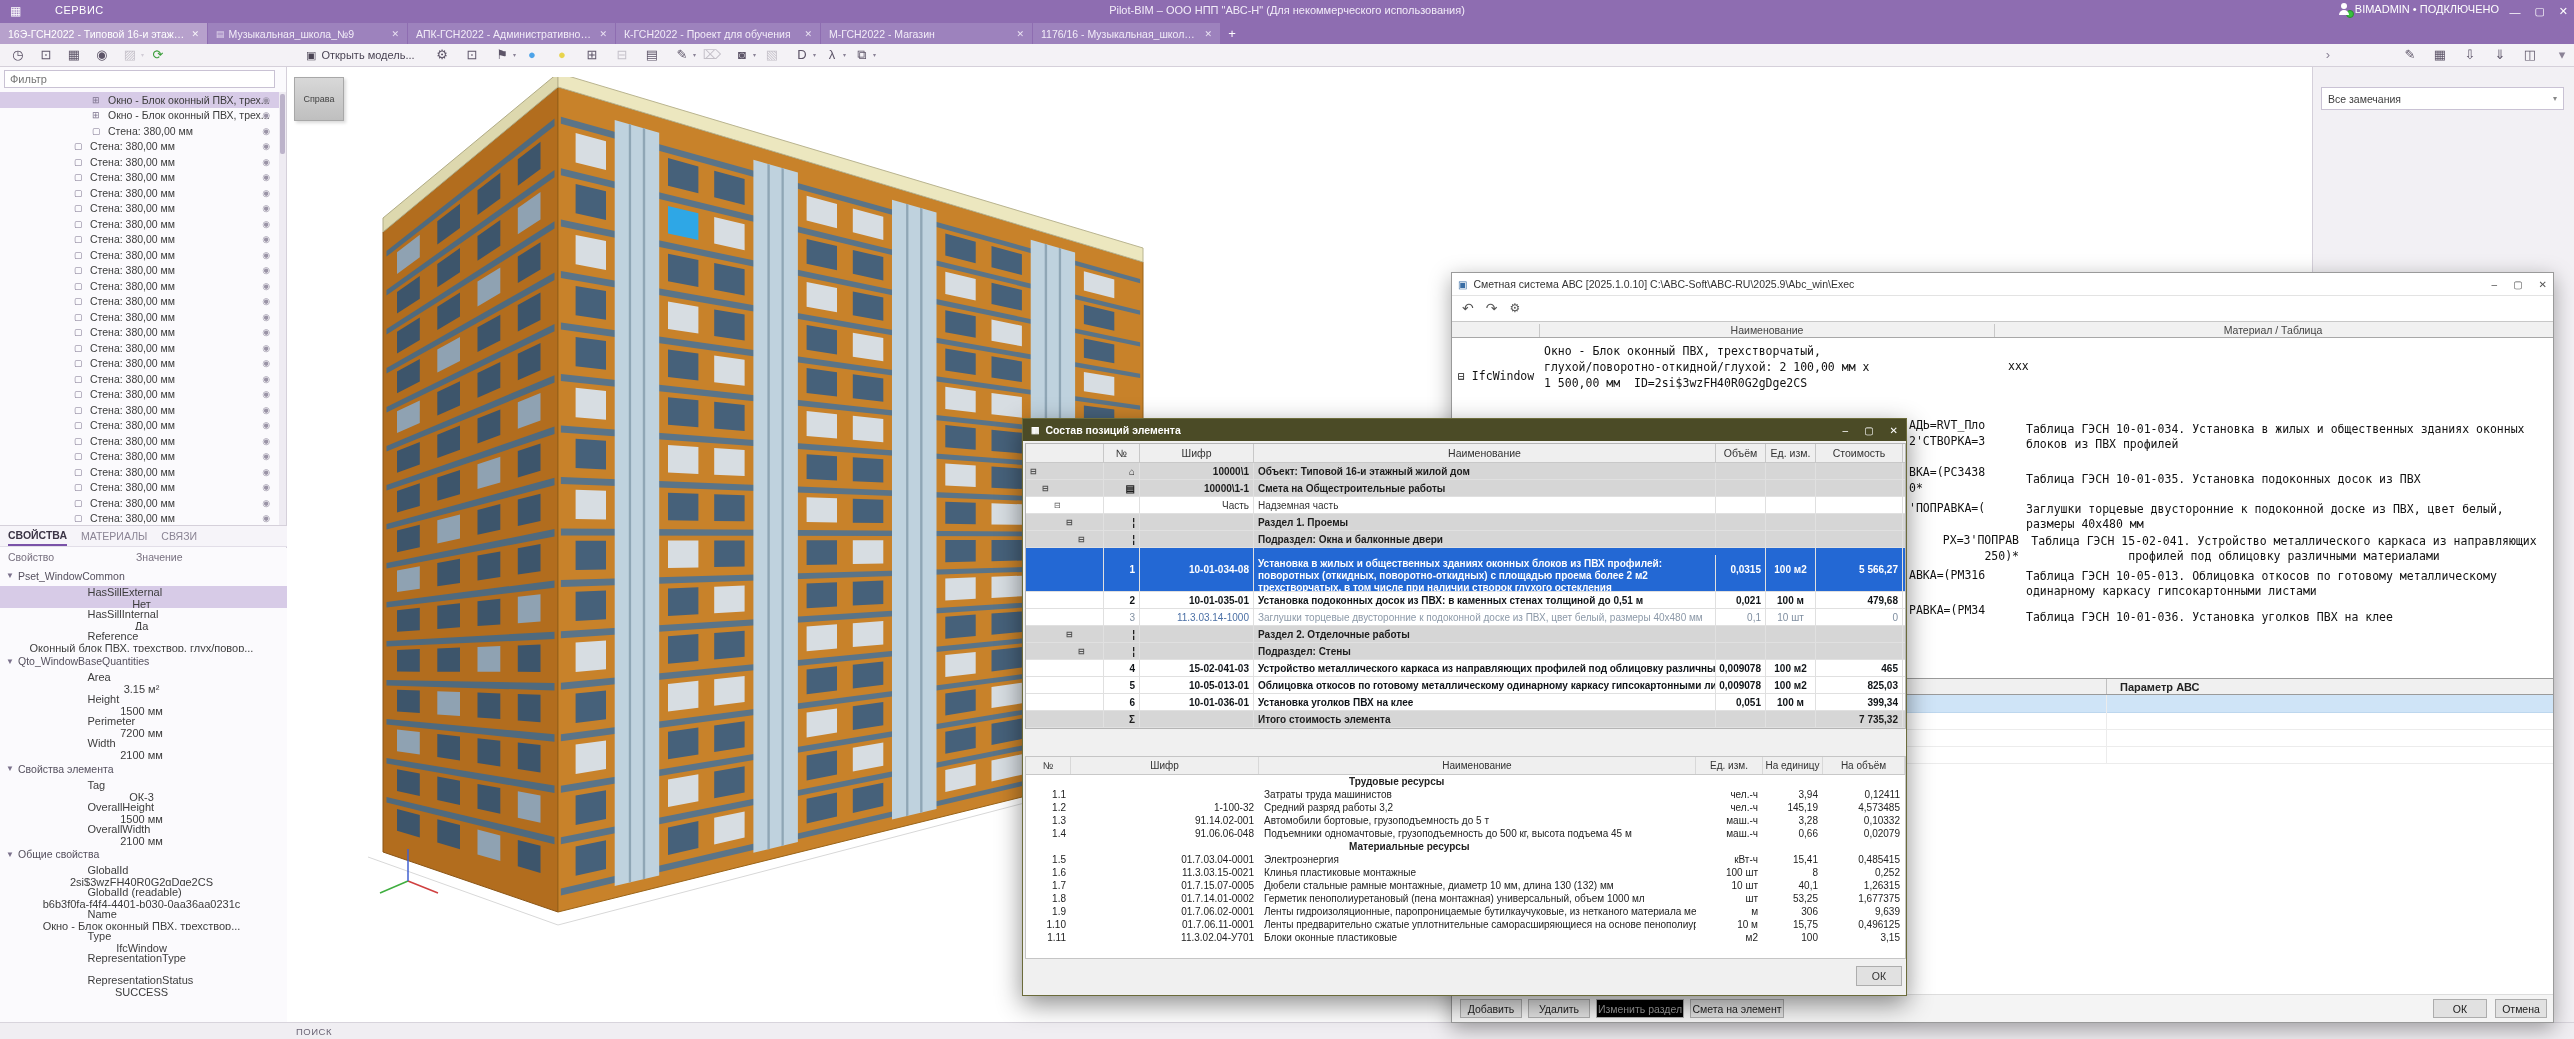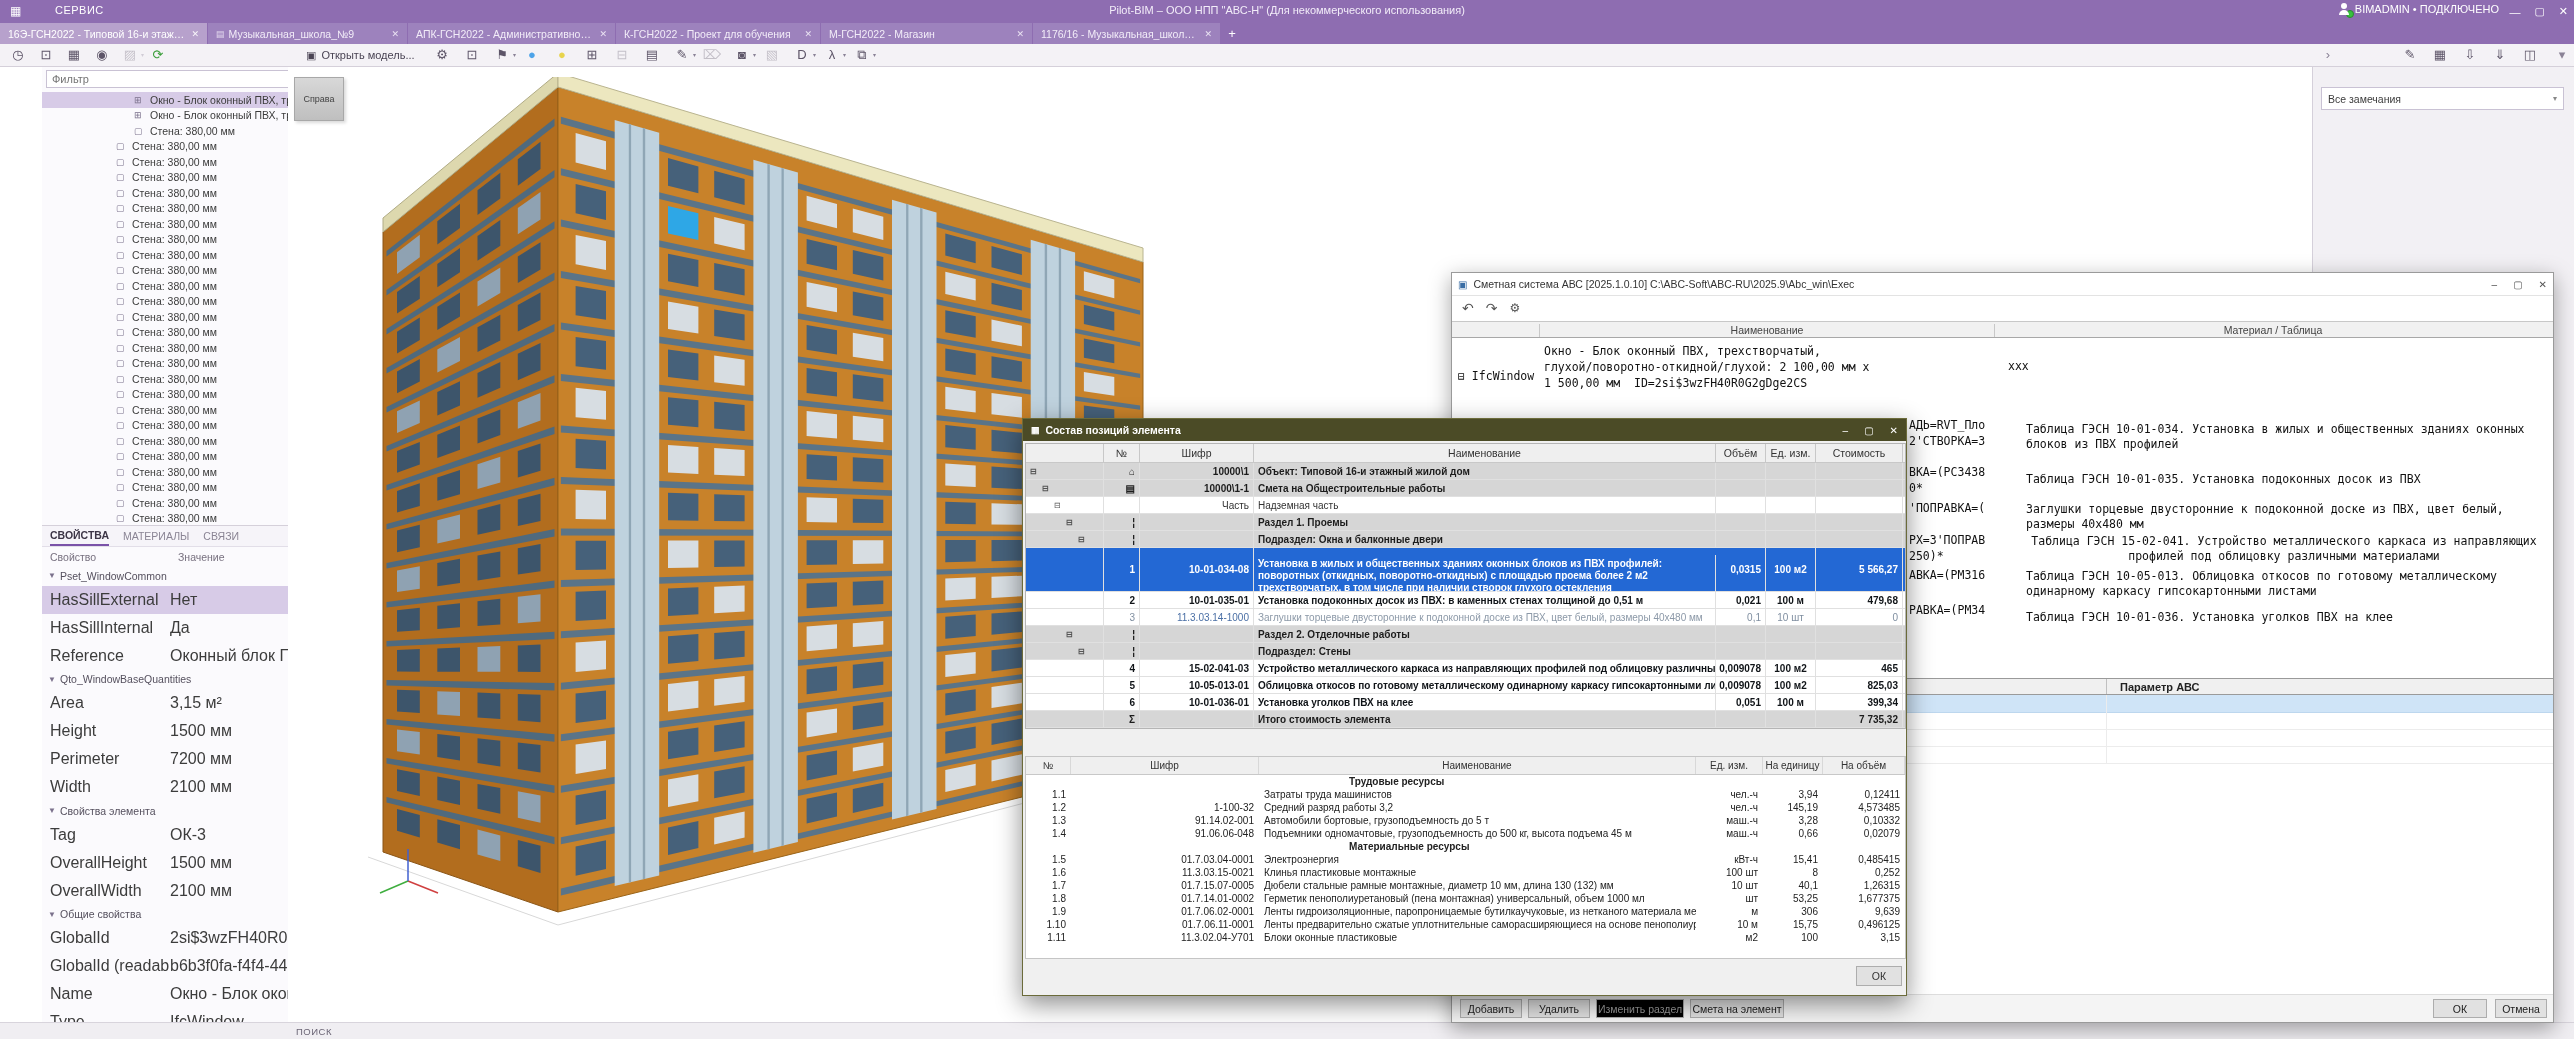--- a/index.html
+++ b/index.html
@@ -26,39 +26,39 @@
   .tab .doc{margin-right:4px;font-size:9px;opacity:.8;}
   .tab-add{width:22px;display:flex;align-items:center;justify-content:center;color:#fff;font-size:13px;}
   
   #toolbar{position:absolute;left:0;top:44px;width:2574px;height:23px;background:#f4f2f6;border-bottom:1px solid #d5d0da;box-sizing:border-box;}
   .ticon{position:absolute;top:2px;width:24px;height:18px;text-align:center;font-size:13px;line-height:18px;color:#5d5568;}
   .ticon.dd::after{content:'▾';font-size:6px;position:absolute;right:-2px;bottom:0;color:#8a8296;}
   .ticon.disabled{opacity:.32;}
   #open-model{position:absolute;left:300px;top:2px;height:18px;padding:0 6px;font-size:11px;color:#4a4454;
               display:flex;align-items:center;gap:5px;}
   
-  #leftpanel{position:absolute;left:0;top:67px;width:287px;height:955px;background:#fbfafd;border-right:1px solid #d5d0da;box-sizing:border-box;margin-left:42px;}
+  #leftpanel{position:absolute;left:0;top:67px;width:287px;height:955px;background:#fbfafd;border-right:1px solid #d5d0da;box-sizing:border-box;}
   #filter-input{position:absolute;left:4px;top:3px;width:271px;height:18px;border:1px solid #c9c2d4;background:#fff;
                 font-family:"Liberation Sans",sans-serif;font-size:11px;padding:0 5px;box-sizing:border-box;color:#333;}
   #tree{position:absolute;left:0;top:25px;width:280px;height:433px;overflow:hidden;}
   .trow{position:relative;height:15.5px;display:flex;align-items:center;font-size:10.5px;color:#3c3c3c;}
   .trow .ico{width:12px;font-size:9px;color:#7b718c;margin-right:4px;}
   .trow .lbl{flex:1;overflow:hidden;white-space:nowrap;}
   .trow .eye{position:absolute;right:10px;font-size:9px;color:#9a93a6;}
   .trow.sel{background:#d7cbe7;}
   #tree-scroll{position:absolute;right:0;top:25px;width:7px;height:433px;background:#eeebf2;}
   #tree-thumb{position:absolute;right:1px;top:2px;width:5px;height:60px;background:#bcb3ca;border-radius:2px;}
   #prop-tabs{position:absolute;left:0;top:458px;width:287px;height:22px;border-top:1px solid #d5d0da;border-bottom:1px solid #e2dee8;
              display:flex;gap:14px;padding-left:8px;align-items:center;background:#f6f4f9;box-sizing:border-box;}
   .ptab{font-size:10.5px;color:#8a8494;padding:3px 0;}
   .ptab.active{color:#3c3546;border-bottom:2px solid #7a52a8;font-weight:bold;}
   #props{position:absolute;left:0;top:481px;width:287px;bottom:0;overflow:hidden;background:#fbfafd;}
   .phead{display:flex;height:18px;align-items:center;font-size:10.5px;color:#77707f;}
   .phead span:first-child{width:128px;padding-left:8px;}
-  .prow{display:flex;height:28px;align-items:center;font-size:16px;color:#3c3c3c;}
+  .prow{display:flex;height:22px;align-items:center;font-size:11px;color:#3c3c3c;flex-direction:column;}
   .prow .k{width:120px;padding-left:8px;overflow:hidden;white-space:nowrap;}
   .prow .v{flex:1;overflow:hidden;white-space:nowrap;padding-right:4px;}
   .prow.sel{background:#d7cbe7;}
   .pgroup{display:flex;height:19.5px;align-items:center;font-size:10.5px;color:#55505e;}
   .pgroup .car{width:12px;padding-left:6px;font-size:8px;color:#7b718c;}
   
   #statusbar{position:absolute;left:0;top:1022px;width:2574px;height:29px;background:#f0eef2;border-top:1px solid #d8d4dc;box-sizing:border-box;text-align:center;}
   #search-lbl{position:absolute;left:296px;top:3px;font-size:9.5px;color:#6b6575;letter-spacing:.5px;}
   
   #viewport{position:absolute;left:288px;top:67px;width:2286px;height:955px;background:#fff;overflow:hidden;}
@@ -742,21 +742,21 @@
       <span id="abc-smeta">⊟ <span>Сметные свойства:</span></span>
       <div id="abc-rows">
           <div class="abc-frag" style="top: 78px; white-space: pre;">АДЬ=RVT_Пло
 2'СТВОРКА=3</div>
           <div class="abc-desc" style="top: 83px;">Таблица ГЭСН 10-01-034. Установка в жилых и общественных зданиях оконных блоков из ПВХ профилей</div>
           <div class="abc-frag" style="top: 125px; white-space: pre;">ВКА=(РС3438
 0*</div>
           <div class="abc-desc" style="top: 133px;">Таблица ГЭСН 10-01-035. Установка подоконных досок из ПВХ</div>
           <div class="abc-frag" style="top: 161px; white-space: pre;">'ПОПРАВКА=(</div>
           <div class="abc-desc" style="top: 163px;">Заглушки торцевые двусторонние к подоконной доске из ПВХ, цвет белый, размеры 40х480 мм</div>
-          <div class="abc-frag" style="top: 193px; white-space: pre;">РХ=3'ПОПРАВ
+          <div class="abc-frag" style="top: 193px; white-space: pre; text-align: right;">РХ=3'ПОПРАВ
 250)*</div>
           <div class="abc-desc" style="top: 195px; text-align: center;">Таблица ГЭСН 15-02-041. Устройство металлического каркаса из направляющих профилей под облицовку различными материалами</div>
           <div class="abc-frag" style="top: 228px; white-space: pre;">АВКА=(РМ316</div>
           <div class="abc-desc" style="top: 230px;">Таблица ГЭСН 10-05-013. Облицовка откосов по готовому металлическому одинарному каркасу гипсокартонными листами</div>
           <div class="abc-frag" style="top: 263px; white-space: pre;">РАВКА=(РМ34</div>
           <div class="abc-desc" style="top: 271px;">Таблица ГЭСН 10-01-036. Установка уголков ПВХ на клее</div>
         </div>
     </div>
     <div id="abc-param-head">
       <span class="div"></span>

